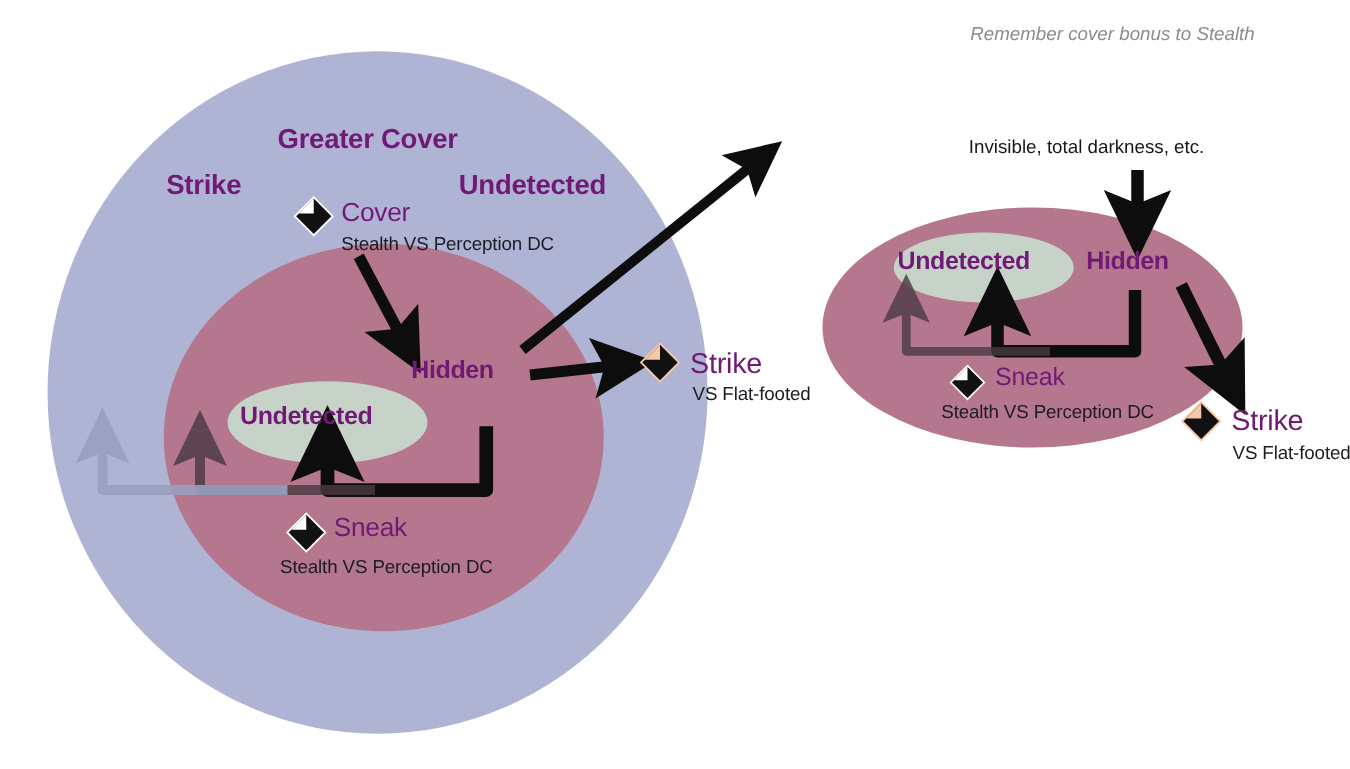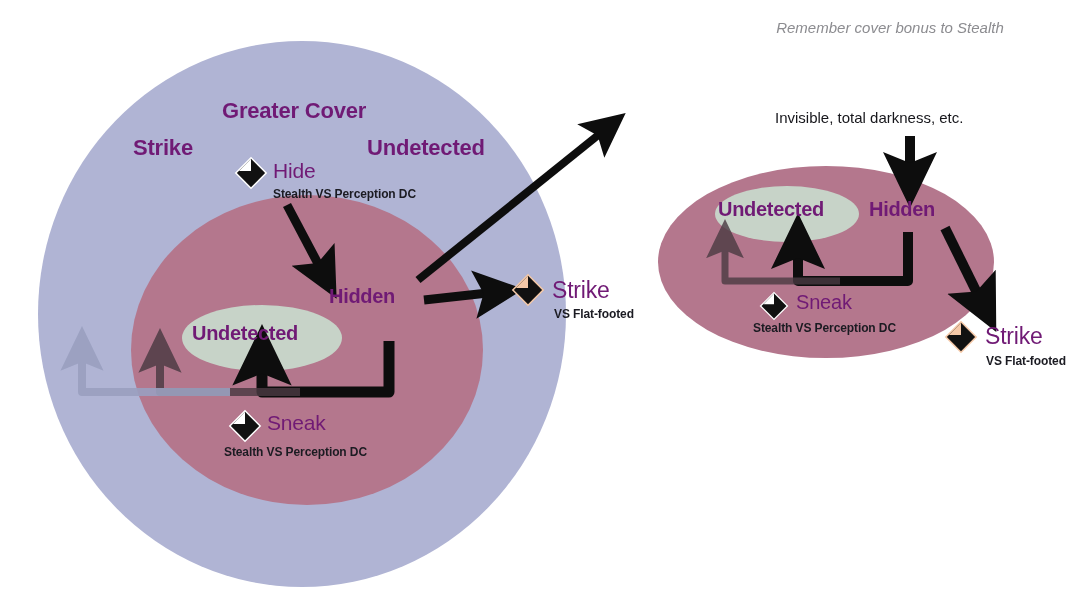--- a/index.html
+++ b/index.html
@@ -41,22 +41,22 @@
     font-weight: bold;
     font-size: 20px;
     letter-spacing: -0.3px;
   }
   .lbl-action {
     font-weight: normal;
     font-size: 21px;
     letter-spacing: -0.2px;
   }
   .lbl-sub {
-    font-weight: bold;
-    font-size: 12px;
+    font-weight: normal;
+    font-size: 15px;
     letter-spacing: -0.1px;
     color: #1b1b22;
   }
   .lbl-note {
     font-style: italic;
     font-size: 15px;
     color: #8c8c90;
     line-height: 1.35;
     text-align: center;
     font-family: "Liberation Sans", sans-serif;
@@ -132,21 +132,21 @@
 
   <div class="lbl lbl-state" style="left:192px; top:323px;">Undetected</div>
 
   <svg class="act-icon" style="left:234px; top:156px;" viewBox="0 0 34 34">
     <g transform="translate(17,17) rotate(45)">
       <rect x="-11.5" y="-11.5" width="23" height="23" fill="#ffffff"></rect>
       <rect x="-10" y="-10" width="20" height="20" fill="#111111"></rect>
       <path d="M-10,-10 L-1.5,-1.5 L-10,7 Z" fill="#ffffff"></path>
     </g>
   </svg>
-  <div class="lbl lbl-action" style="left:273px; top:160px;">Hide</div>
+  <div class="lbl lbl-action" style="left:273px; top:160px;">Cover</div>
   <div class="lbl lbl-sub" style="left:273px; top:188px;">Stealth VS Perception DC</div>
 
   <svg class="act-icon" style="left:228px; top:409px;" viewBox="0 0 34 34">
     <g transform="translate(17,17) rotate(45)">
       <rect x="-11.5" y="-11.5" width="23" height="23" fill="#ffffff"></rect>
       <rect x="-10" y="-10" width="20" height="20" fill="#111111"></rect>
       <path d="M-10,-10 L-1.5,-1.5 L-10,7 Z" fill="#ffffff"></path>
     </g>
   </svg>
   <div class="lbl lbl-action" style="left:267px; top:412px;">Sneak</div>

